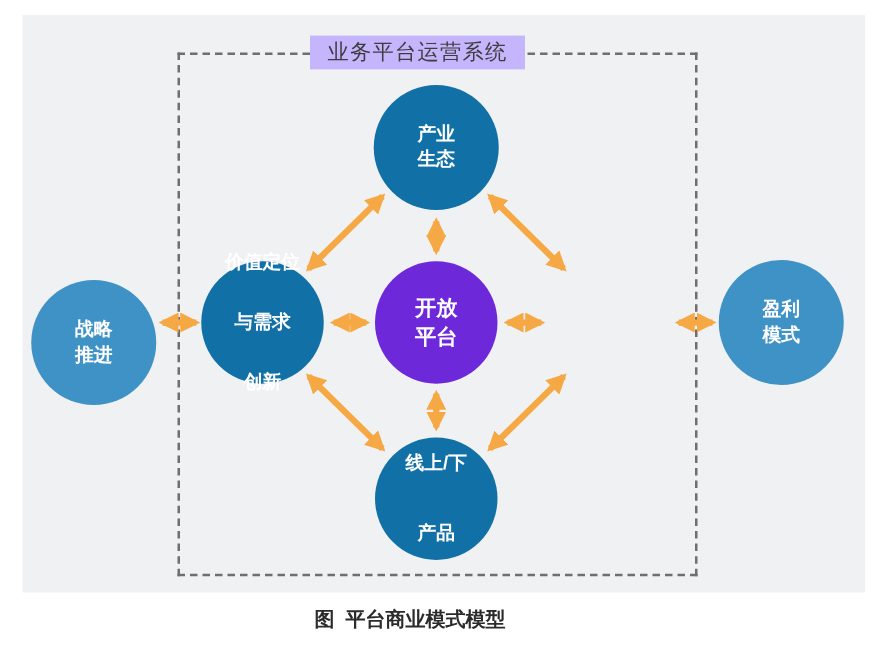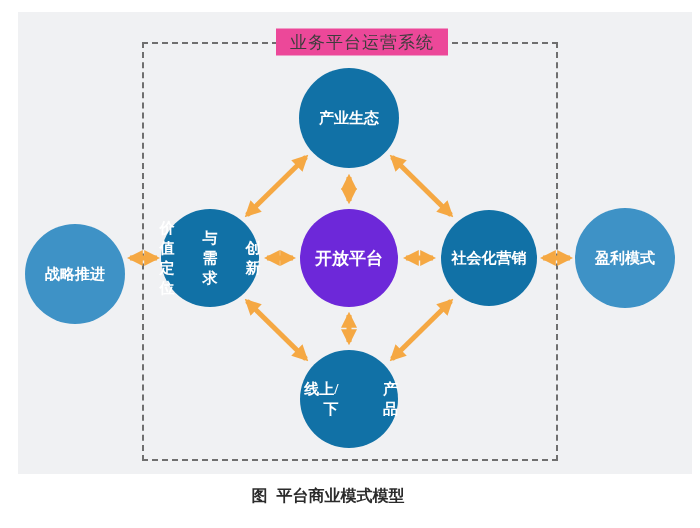--- a/index.html
+++ b/index.html
@@ -27,49 +27,49 @@
     position: absolute;
     left: 142px;
     top: 42px;
     width: 416px;
     height: 419px;
     border: 2px dashed #6f6f6f;
     box-sizing: border-box;
   }
   .system-label {
     position: absolute;
-    left: 362px;
+    left: 334px;
     top: 42px;
     transform: translate(-50%, -50%);
-    background: #ec4899;
+    background: #c4b5fd;
     padding: 2px 14px;
     font-size: 17px;
     letter-spacing: 1px;
     color: #3d3d3d;
     white-space: nowrap;
     z-index: 3;
   }
   .arrows {
     position: absolute;
     left: 0;
     top: 0;
     z-index: 2;
     pointer-events: none;
   }
   .node {
     position: absolute;
     border-radius: 50%;
     display: flex;
+    flex-direction: column;
     align-items: center;
     justify-content: center;
-    text-align: right;
+    text-align: left;
     color: #ffffff;
     font-weight: bold;
     z-index: 4;
-    font-family: Liberation Serif, serif;
   }
   .node span { display: block; }
   .node.inner { background: #1171A6; font-size: 15px; line-height: 20px; }
   .node.outer { background: #3E92C6; font-size: 15px; line-height: 21px; }
   .node.center { background: #6d28d9; font-size: 17px; line-height: 23px; }
   .n-strategy { left: 25px;  top: 224px; width: 100px; height: 100px; }
   .n-value    { left: 161px; top: 209px; width: 98px;  height: 98px; line-height: 19px; gap: 28px; }
   .n-industry { left: 299px; top: 68px;  width: 100px; height: 100px; }
   .n-open     { left: 300px; top: 209px; width: 98px;  height: 98px; }
   .n-social   { left: 441px; top: 210px; width: 96px;  height: 96px; }
@@ -135,24 +135,20 @@
   <div class="node inner n-industry">
     <span>产业</span>
     <span>生态</span>
   </div>
 
   <div class="node center n-open">
     <span>开放</span>
     <span>平台</span>
   </div>
 
-  <div class="node inner n-social">
-    <span>社会化</span>
-    <span>营销</span>
-  </div>
 
   <div class="node inner n-products">
     <span>线上/下</span>
     <span>产品</span>
   </div>
 
   <div class="node outer n-profit">
     <span>盈利</span>
     <span>模式</span>
   </div>

